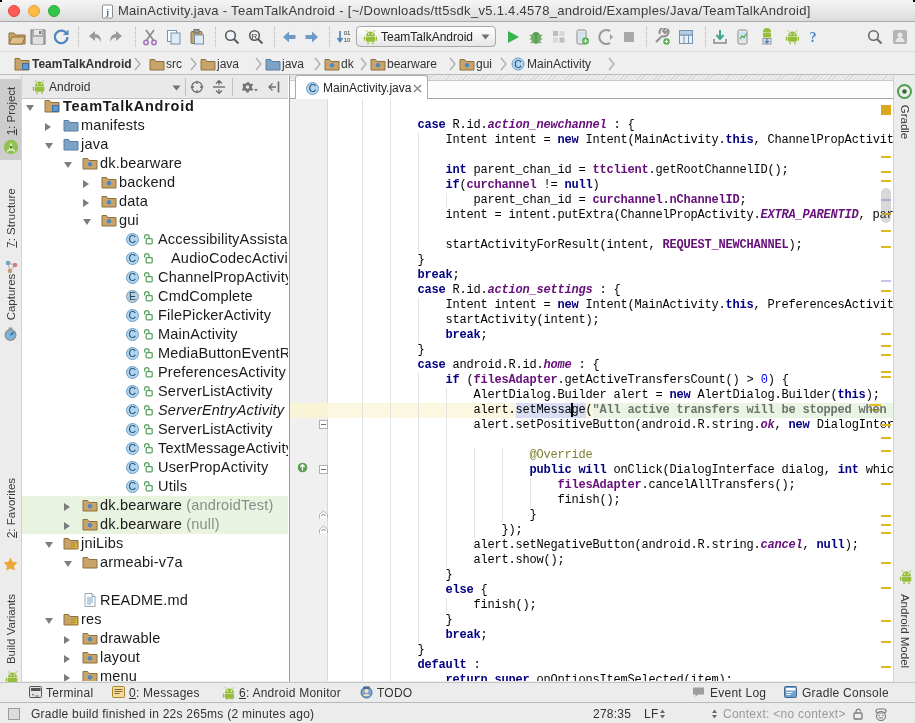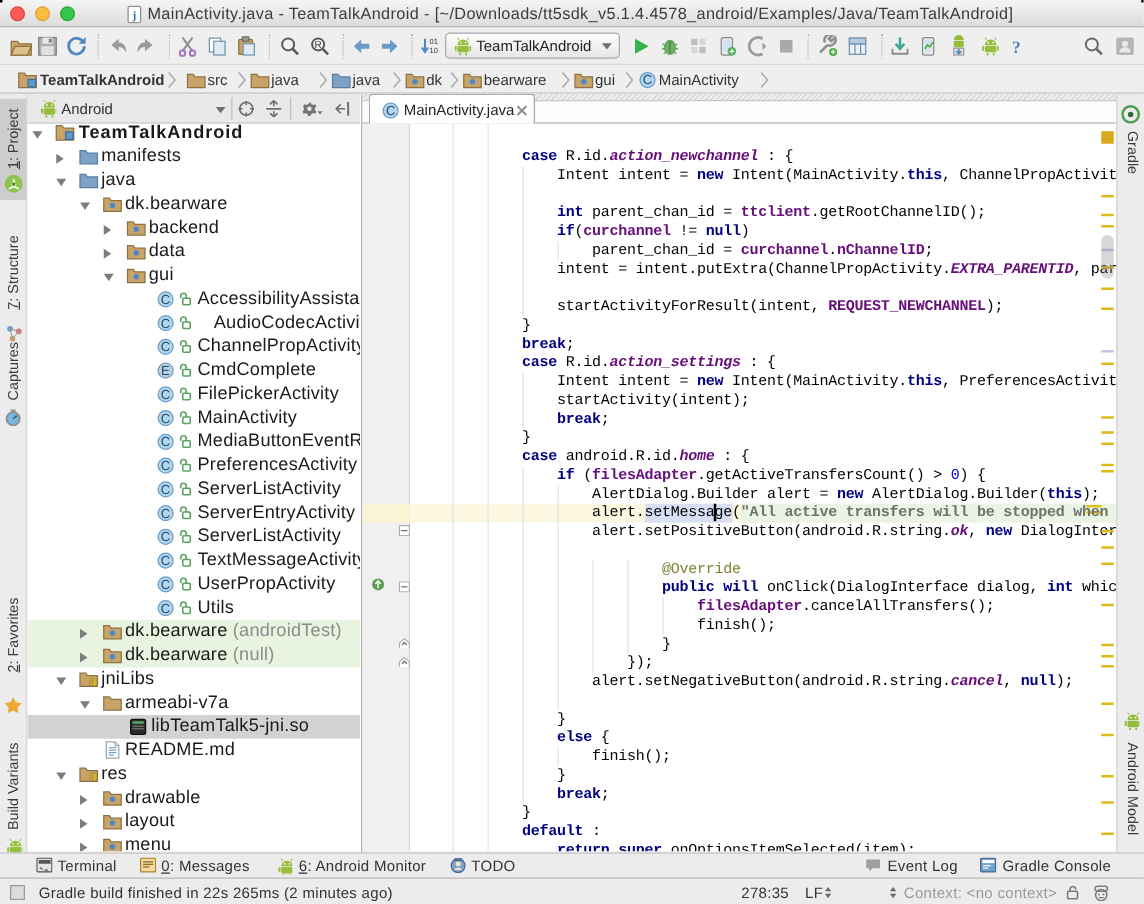--- a/index.html
+++ b/index.html
@@ -534,21 +534,21 @@
       </div>
       <div class="trow" style="top:301.5px;">
         <svg class="ab" style="left:103px;top:2px" width="15" height="15" viewBox="0 0 15 15">
           <circle cx="7.5" cy="7.5" r="6" fill="#b2d4ee" stroke="#6a9ecb" stroke-width="1"></circle>
           <text x="7.5" y="11" font-size="10.5" font-family="Liberation Sans" fill="#1d4a66" text-anchor="middle">C</text>
         </svg>
         <svg class="ab" style="left:120px;top:3px" width="12" height="13" viewBox="0 0 12 13">
           <path d="M2.6 5.6 v-1.8 a2.2 2.2 0 0 1 4.4 0 v1.8" fill="none" stroke="#5ba364" stroke-width="1.3"></path>
           <rect x="4.2" y="5.6" width="6" height="5.2" rx="0.8" fill="#fff" stroke="#5ba364" stroke-width="1.3"></rect>
         </svg>
-        <div class="txt" style="left:136px;">ServerEntryActivity</div>
+        <div class="txt" style="left:136px;font-style:italic;">ServerEntryActivity</div>
       </div>
       <div class="trow" style="top:320.5px;">
         <svg class="ab" style="left:103px;top:2px" width="15" height="15" viewBox="0 0 15 15">
           <circle cx="7.5" cy="7.5" r="6" fill="#b2d4ee" stroke="#6a9ecb" stroke-width="1"></circle>
           <text x="7.5" y="11" font-size="10.5" font-family="Liberation Sans" fill="#1d4a66" text-anchor="middle">C</text>
         </svg>
         <svg class="ab" style="left:120px;top:3px" width="12" height="13" viewBox="0 0 12 13">
           <path d="M2.6 5.6 v-1.8 a2.2 2.2 0 0 1 4.4 0 v1.8" fill="none" stroke="#5ba364" stroke-width="1.3"></path>
           <rect x="4.2" y="5.6" width="6" height="5.2" rx="0.8" fill="#fff" stroke="#5ba364" stroke-width="1.3"></rect>
         </svg>
@@ -611,29 +611,20 @@
           <path d="M9.5 9.8 h4 M9.5 11.5 h4 M11 8.4 v4.8" stroke="#a8862a" stroke-width="0.7"></path>
         </svg>
         <div class="txt" style="left:59px;">jniLibs</div>
       </div>
       <div class="trow" style="top:453.5px;">
         <span class="arr arrD" style="left:42px"></span>
         <svg class="ab" style="left:60px;top:1px" width="16" height="16" viewBox="0 0 16 16">
           <path d="M1 3.5 h4.5 l1.5 2 H15 v8.5 H1 z" fill="#c9a469" stroke="#8e7040" stroke-width="1"></path>
         </svg>
         <div class="txt" style="left:78px;">armeabi-v7a</div>
-      </div>
-      <div class="trow" style="top:472.5px;background:#d2d2d2;">
-        <svg class="ab" style="left:81px;top:2px" width="15" height="15" viewBox="0 0 15 15">
-          <rect x="1.5" y="1.5" width="12" height="12" rx="1.5" fill="#2b2b2b" stroke="#111"></rect>
-          <rect x="3" y="3" width="9" height="2" fill="#59a869"></rect>
-          <rect x="3" y="6.5" width="9" height="1" fill="#777"></rect>
-          <rect x="3" y="8.5" width="9" height="1" fill="#777"></rect>
-        </svg>
-        <div class="txt" style="left:99px;">libTeamTalk5-jni.so</div>
       </div>
       <div class="trow" style="top:491.5px;">
         <svg class="ab" style="left:60px;top:1px" width="16" height="16" viewBox="0 0 16 16">
           <path d="M3 1.5 h7 l3 3 V14.5 H3 z" fill="#fff" stroke="#9aa7b0"></path>
           <path d="M10 1.5 v3 h3" fill="#e8eef2" stroke="#9aa7b0"></path>
           <path d="M5 6 h6 M5 8 h6 M5 10 h6 M5 12 h4" stroke="#74a3d0" stroke-width="1"></path>
         </svg>
         <div class="txt" style="left:78px;">README.md</div>
       </div>
       <div class="trow" style="top:510.5px;">
@@ -744,20 +735,21 @@
       <div class="cl" style="top:288.5px">                    AlertDialog.Builder alert = <span class="kw">new</span> AlertDialog.Builder(<span class="kw">this</span>);</div>
       <div class="cl" style="top:303.5px">                    alert.setMessage(<span class="st">"All active transfers will be stopped when leaving this channel. Are you sure you want to leave?"</span>)</div>
       <div class="cl" style="top:318.5px">                    alert.setPositiveButton(android.R.string.<span class="sf">ok</span>, <span class="kw">new</span> DialogInterface.OnClickListener() {</div>
       <div class="cl" style="top:348.5px">                            <span class="an">@Override</span></div>
       <div class="cl" style="top:363.5px">                            <span class="kw">public</span> <span class="kw">will</span> onClick(DialogInterface dialog, <span class="kw">int</span> which) {</div>
       <div class="cl" style="top:378.5px">                                <span class="fd">filesAdapter</span>.cancelAllTransfers();</div>
       <div class="cl" style="top:393.5px">                                finish();</div>
       <div class="cl" style="top:408.5px">                            }</div>
       <div class="cl" style="top:423.5px">                        });</div>
       <div class="cl" style="top:438.5px">                    alert.setNegativeButton(android.R.string.<span class="sf">cancel</span>, <span class="kw">null</span>);</div>
+      <div class="cl" style="top:453.5px">                    alert.show();</div>
       <div class="cl" style="top:468.5px">                }</div>
       <div class="cl" style="top:483.5px">                <span class="kw">else</span> {</div>
       <div class="cl" style="top:498.5px">                    finish();</div>
       <div class="cl" style="top:513.5px">                }</div>
       <div class="cl" style="top:528.5px">                <span class="kw">break</span>;</div>
       <div class="cl" style="top:543.5px">            }</div>
       <div class="cl" style="top:558.5px">            <span class="kw">default</span> :</div>
       <div class="cl" style="top:573.5px">                <span class="kw">return</span> <span class="kw">super</span>.onOptionsItemSelected(item);</div>
     </div>
     <div id="estripe" class="ab">

